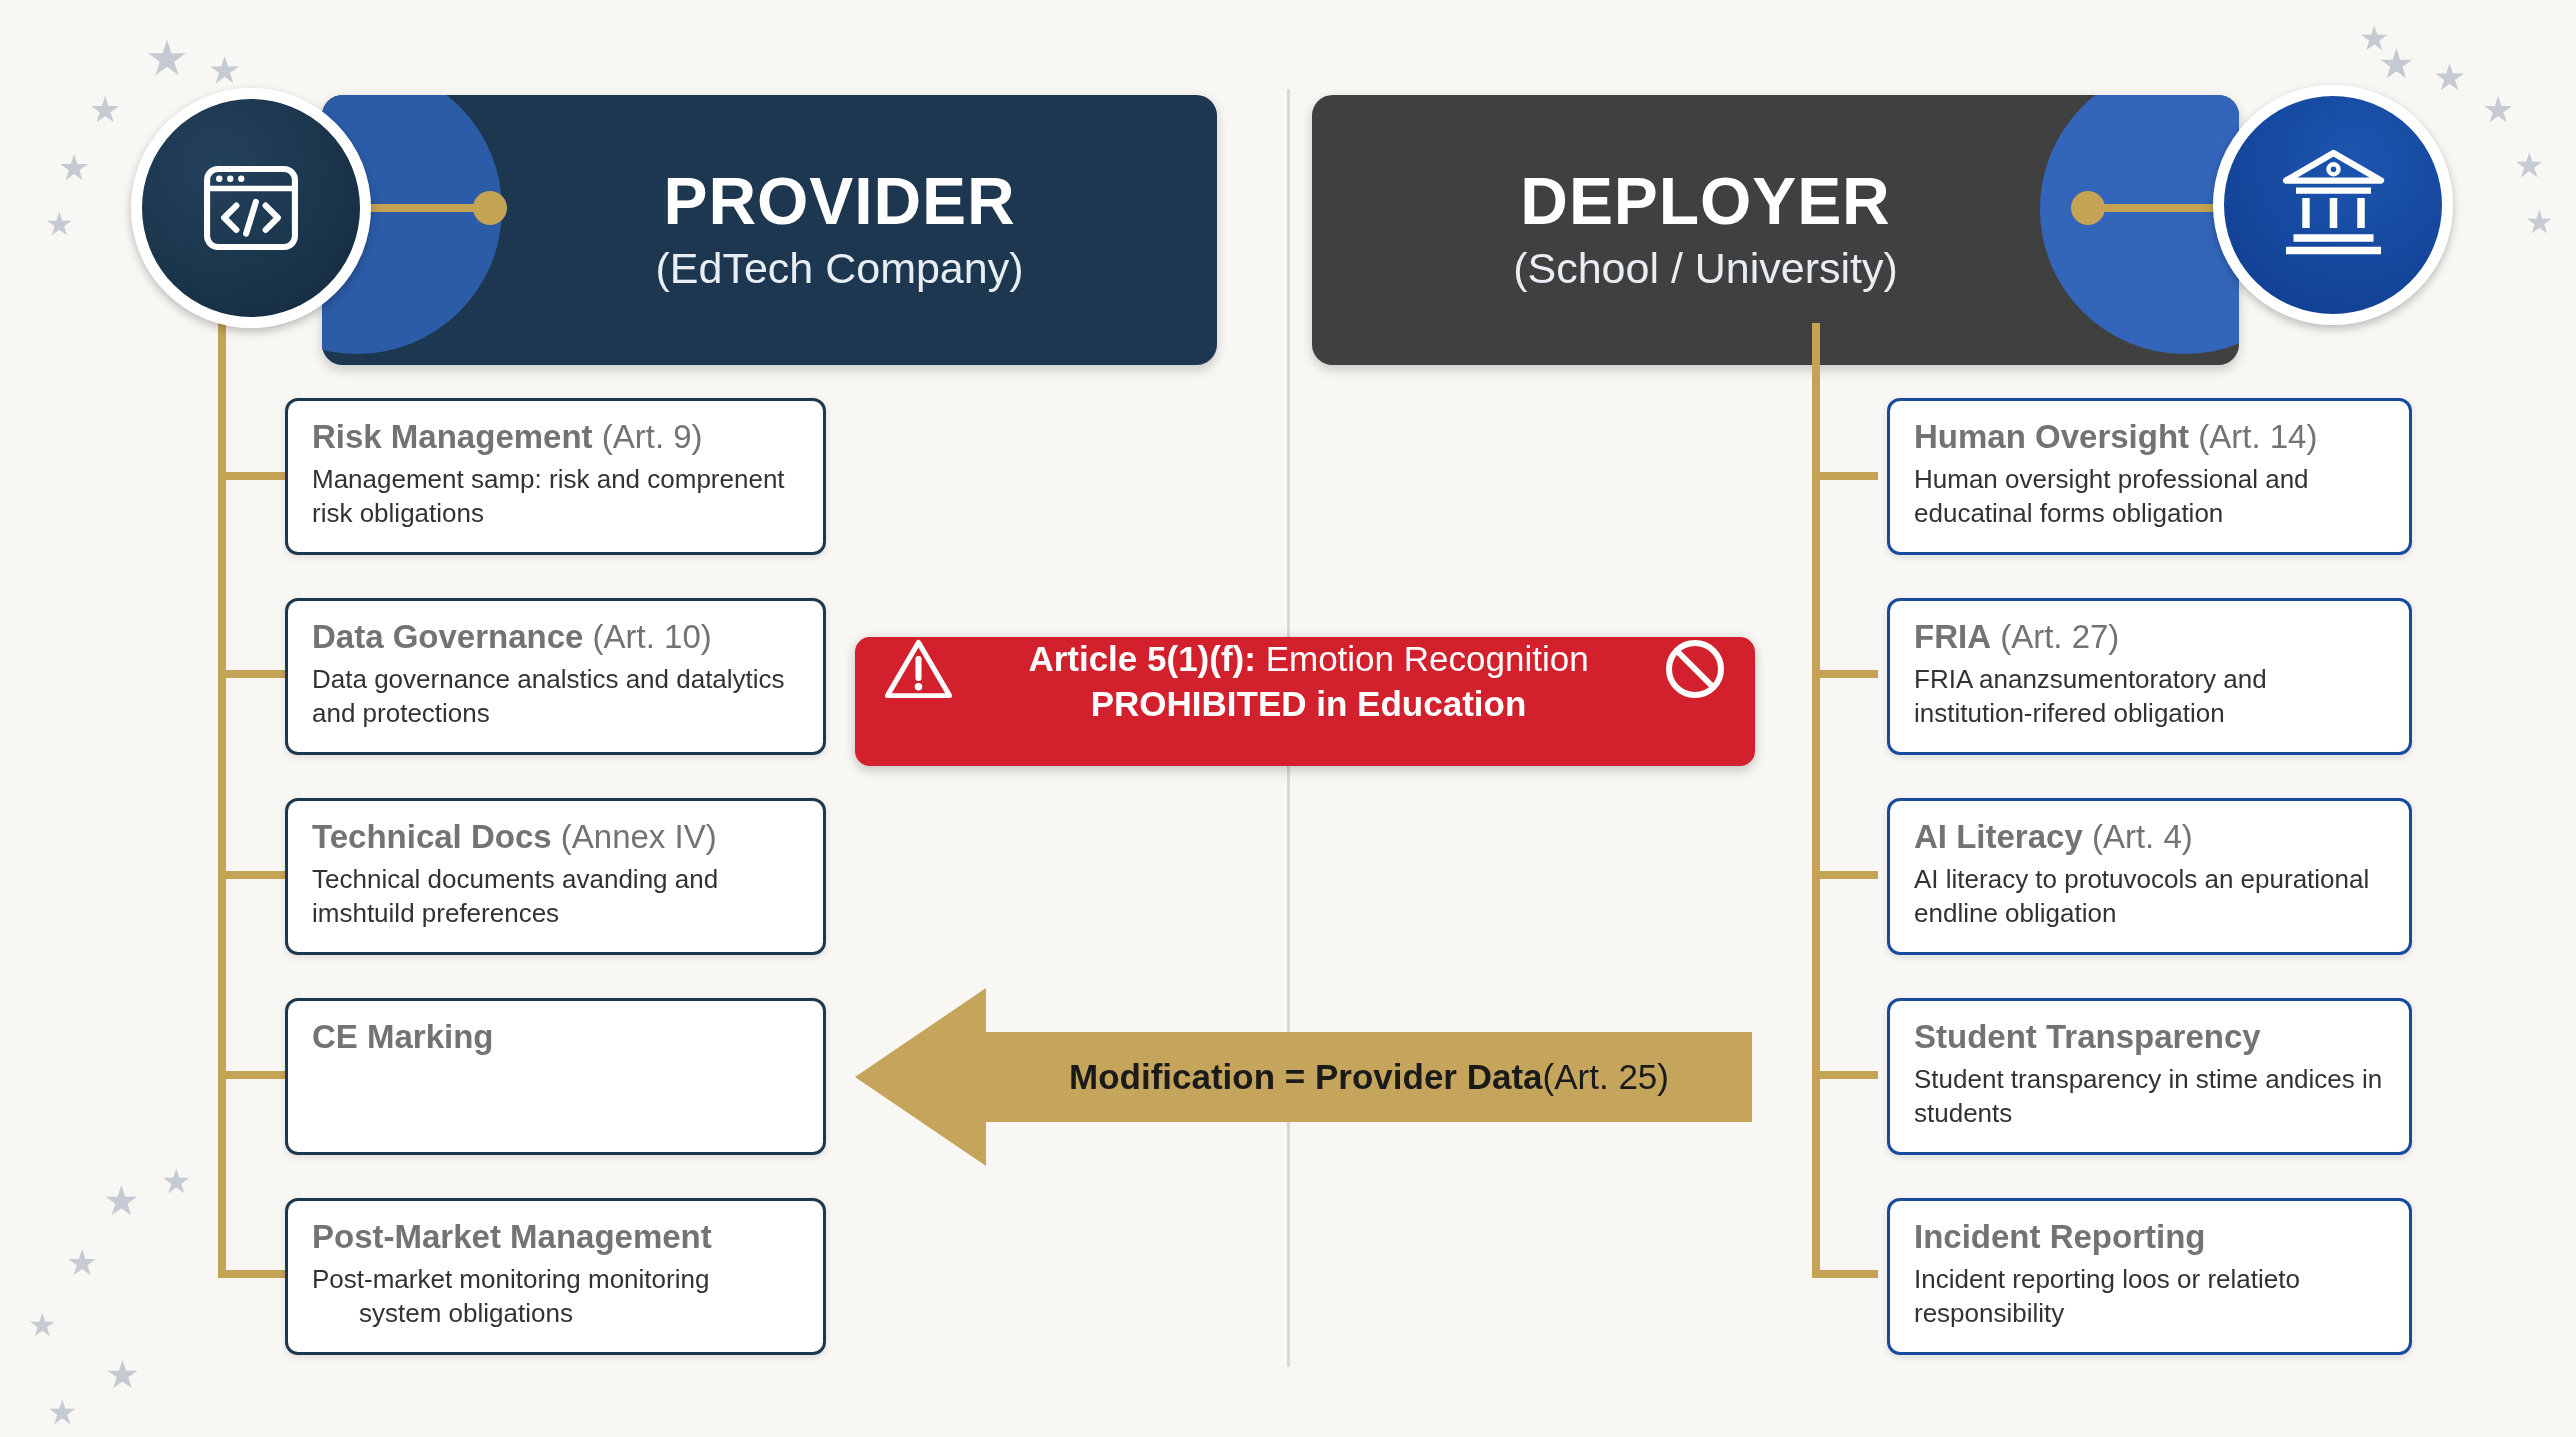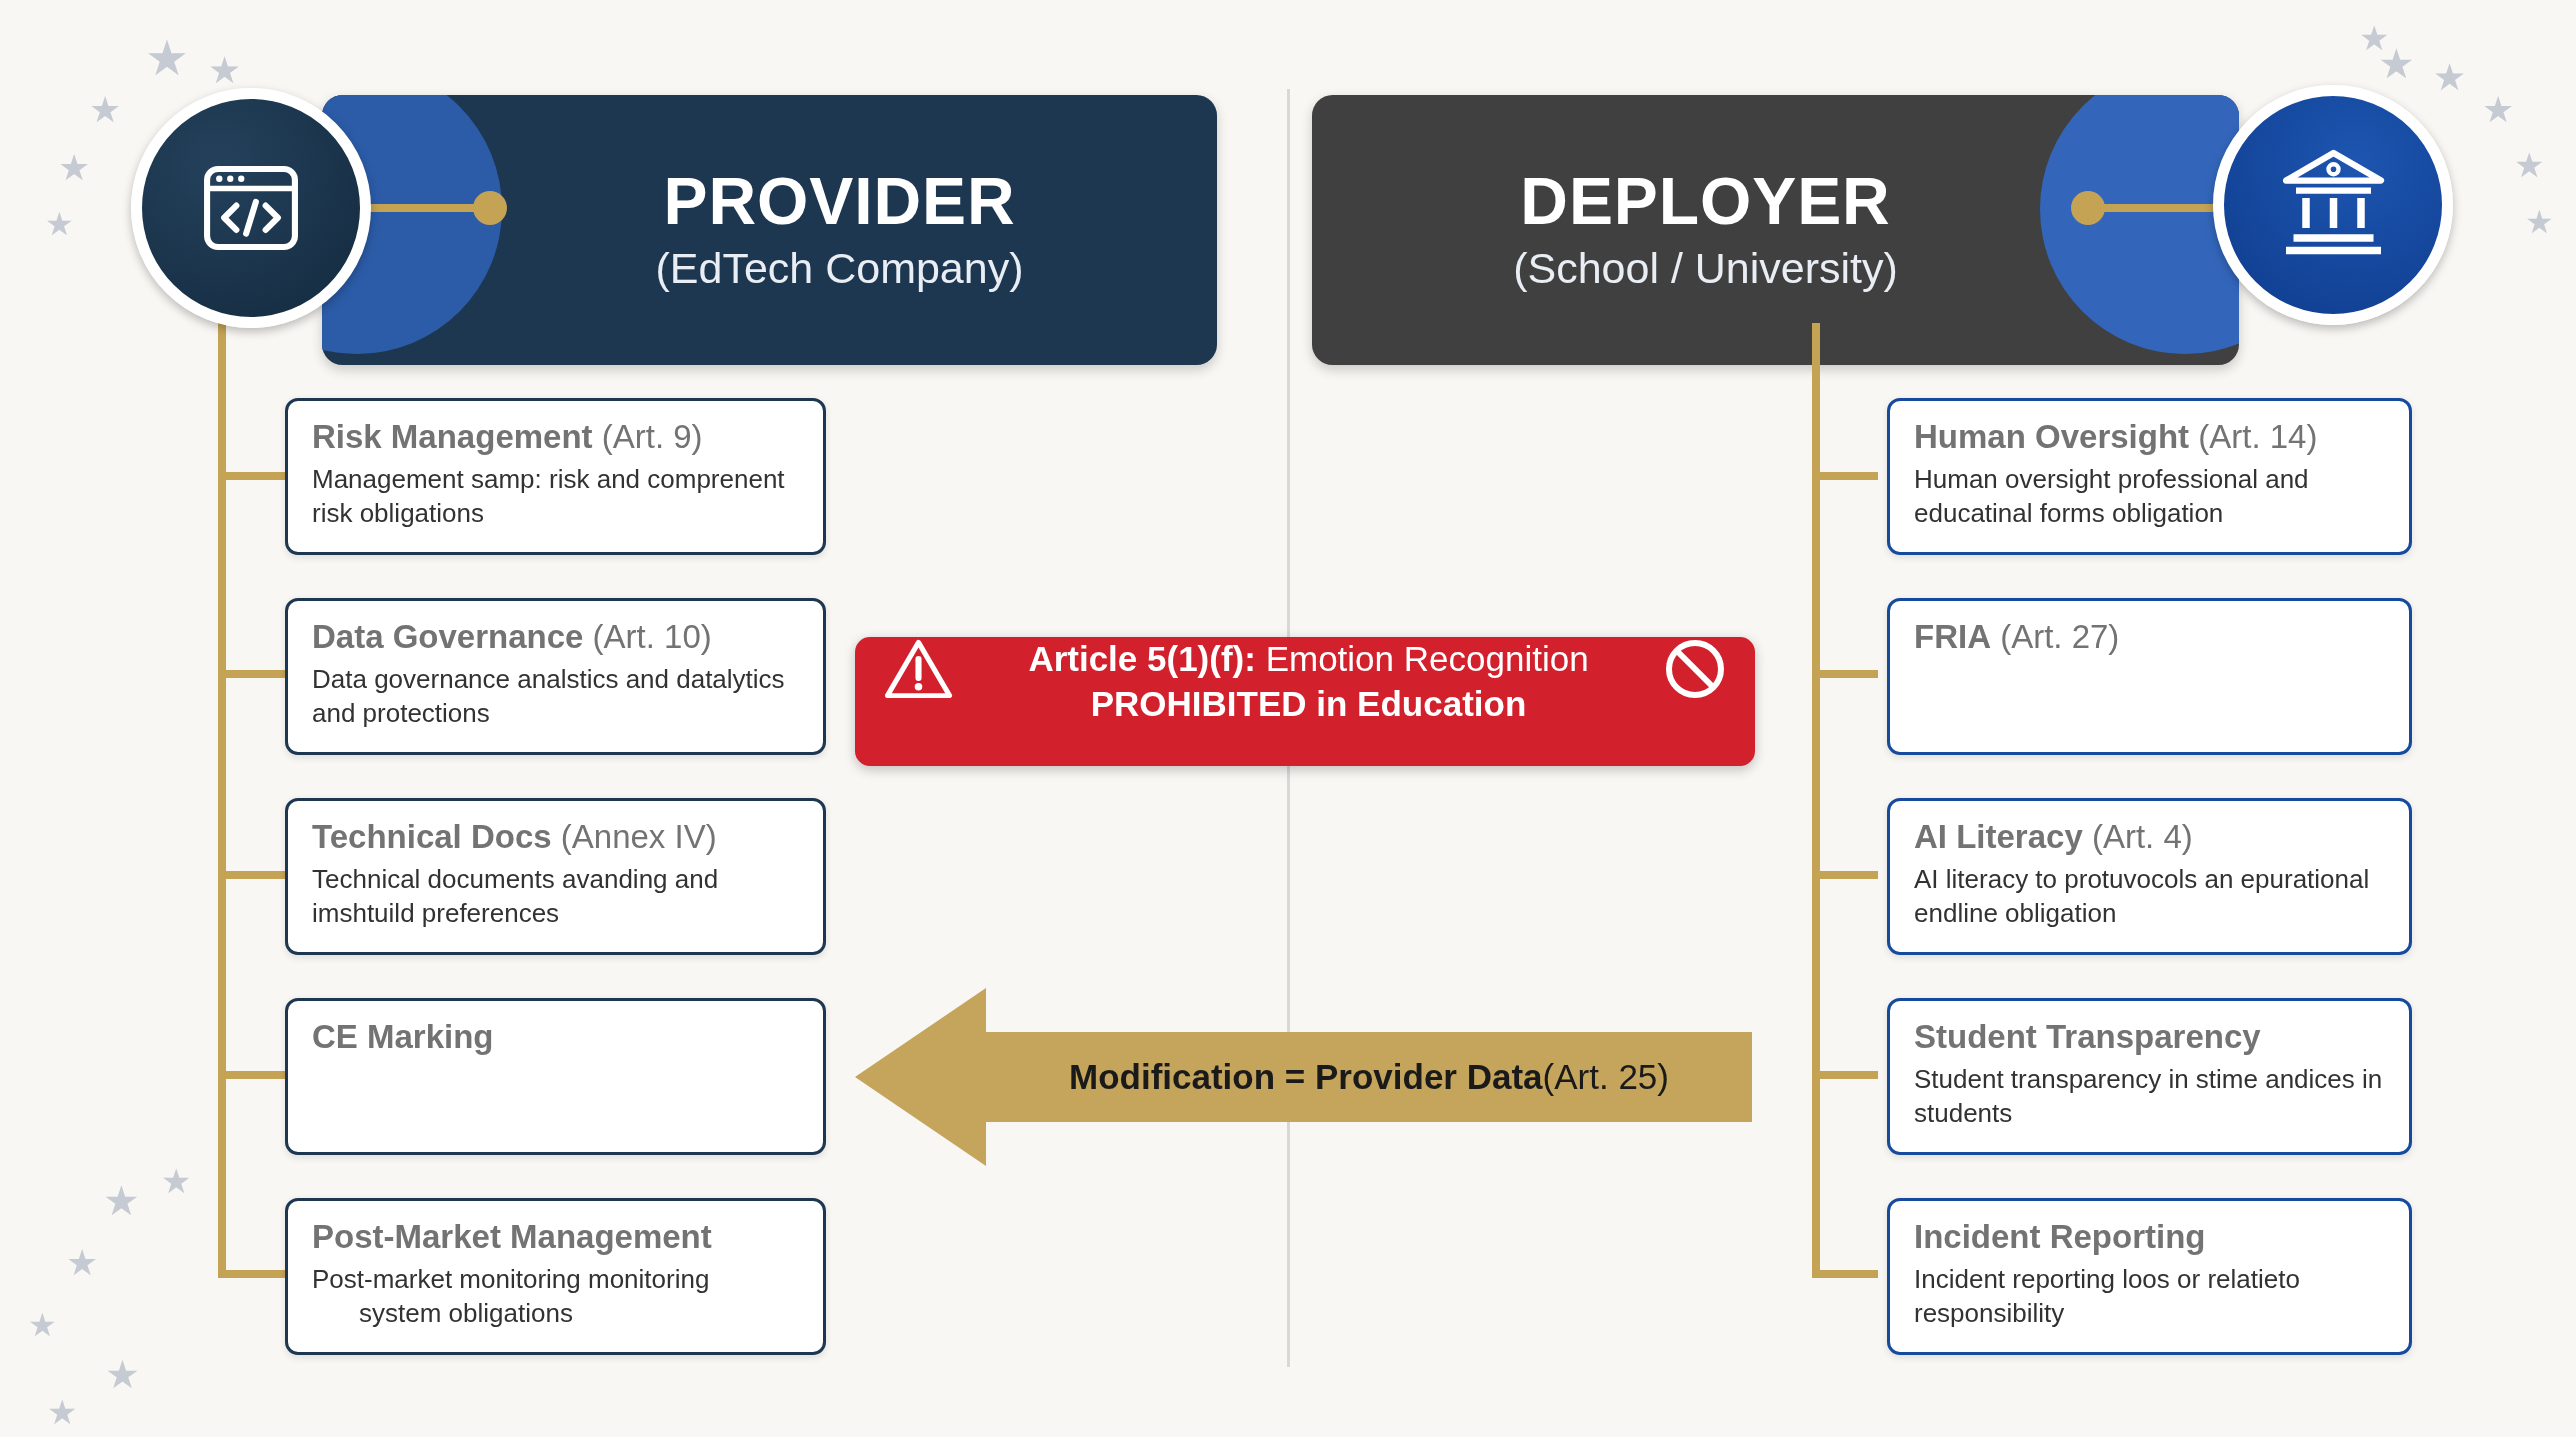--- a/index.html
+++ b/index.html
@@ -173,20 +173,21 @@
   <div class="gold-stub" style="left:1812px;top:1071px;width:66px;"></div>
   <div class="gold-stub" style="left:1812px;top:1270px;width:66px;"></div>
 
   <div class="cards cards-right">
     <div class="card card-r">
       <div class="card-title"><span class="t">Human Oversight</span><span class="r"> (Art. 14)</span></div>
       <div class="card-body">Human oversight professional and educatinal forms obligation</div>
     </div>
     <div class="card card-r">
       <div class="card-title"><span class="t">FRIA</span><span class="r"> (Art. 27)</span></div>
+      <div class="card-body">FRIA ananzsumentoratory and institution-rifered obligation</div>
     </div>
     <div class="card card-r">
       <div class="card-title"><span class="t">AI Literacy</span><span class="r"> (Art. 4)</span></div>
       <div class="card-body">AI literacy to protuvocols an epurational endline obligation</div>
     </div>
     <div class="card card-r">
       <div class="card-title"><span class="t">Student Transparency</span><span class="r"></span></div>
       <div class="card-body">Student transparency in stime andices in students</div>
     </div>
     <div class="card card-r">

